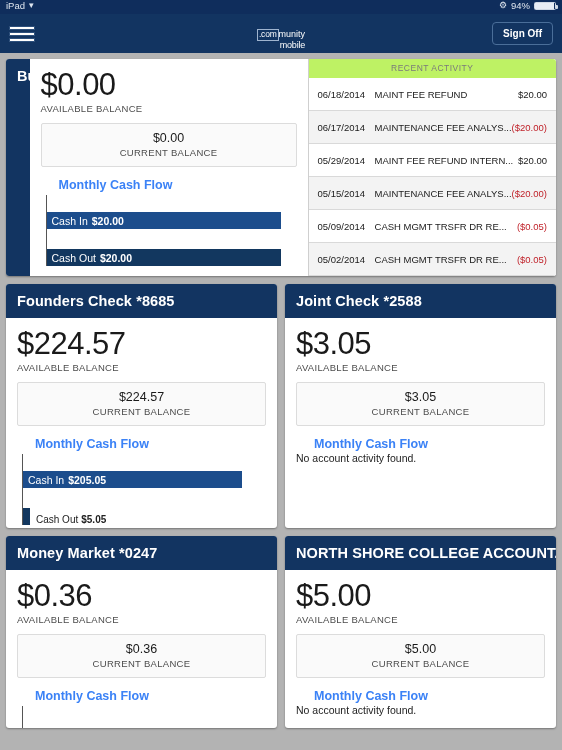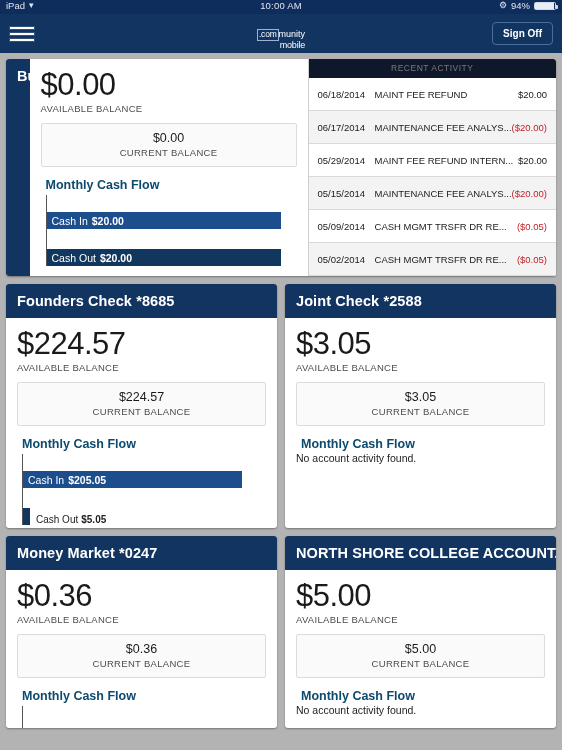--- a/index.html
+++ b/index.html
@@ -94,21 +94,21 @@
     margin-top:1px; margin-bottom:9px;
   }
   .curbox {
     border:1px solid #dcdcdc; background:#fafafa;
     text-align:center; padding:7px 0 8px 0; border-radius:2px;
   }
   .cur-amt { font-size:12.5px; color:#1a1a1a; }
   .cur-lbl { font-size:9.5px; color:#4c4c4c; letter-spacing:.3px; margin-top:2px; }
 
   .cashflow { margin-top:11px; }
-  .cf-title { font-size:12.5px; font-weight:bold; color:#0c4a6e; margin-left:5px; }
+  .cf-title { font-size:12.5px; font-weight:bold; color:#3b82f6; margin-left:18px; }
   .cf-none { font-size:10.5px; color:#222; margin-top:1px; }
   .chart { position:relative; padding-left:5px; margin-top:3px; }
   .axis {
     position:absolute; left:5px; top:0; bottom:0;
     width:1px; background:#555;
   }
   .bar-row { display:flex; align-items:flex-end; margin:3px 0; height:34px; }
   .bar {
     height:17px; display:flex; align-items:center;
     padding-left:6px; color:#ffffff; font-size:10.5px;
@@ -121,21 +121,21 @@
     font-size:10px; color:#222; margin-left:6px; white-space:nowrap;
   }
   .bar-outside b { font-weight:bold; margin-left:3px; }
 
   
   .activity {
     flex:1; border-left:1px solid #cfcfcf;
     background:#ffffff; display:flex; flex-direction:column;
   }
   .act-head {
-    background:#0f172a; color:#7a7a7a; text-align:center;
+    background:#bef264; color:#7a7a7a; text-align:center;
     font-size:8.5px; letter-spacing:.5px; padding:4px 0 5px 0;
   }
   .act-row {
     display:flex; align-items:center;
     border-bottom:1px solid #d9d9d9;
     padding:0 9px; height:33px; font-size:9.5px;
   }
   .act-row.alt { background:#f3f3f3; }
   .act-date { width:57px; color:#1a1a1a; flex:none; }
   .act-desc { flex:1; color:#1a1a1a; white-space:nowrap; overflow:hidden; }
@@ -143,21 +143,20 @@
   .act-amt.neg { color:#c0222a; }
 </style>
 </head>
 <body>
 
 <div class="statusbar">
   <div class="sb-left">
     <span>iPad</span>
     <span class="wifi-icon">▾</span>
   </div>
-  <div class="sb-center">10:00 AM</div>
   <div class="sb-right">
     <span class="bt-icon">⚙</span>
     <span>94%</span>
     <span class="battery">
         <i></i>
       </span>
   </div>
 </div>
 
 <div class="navbar">

